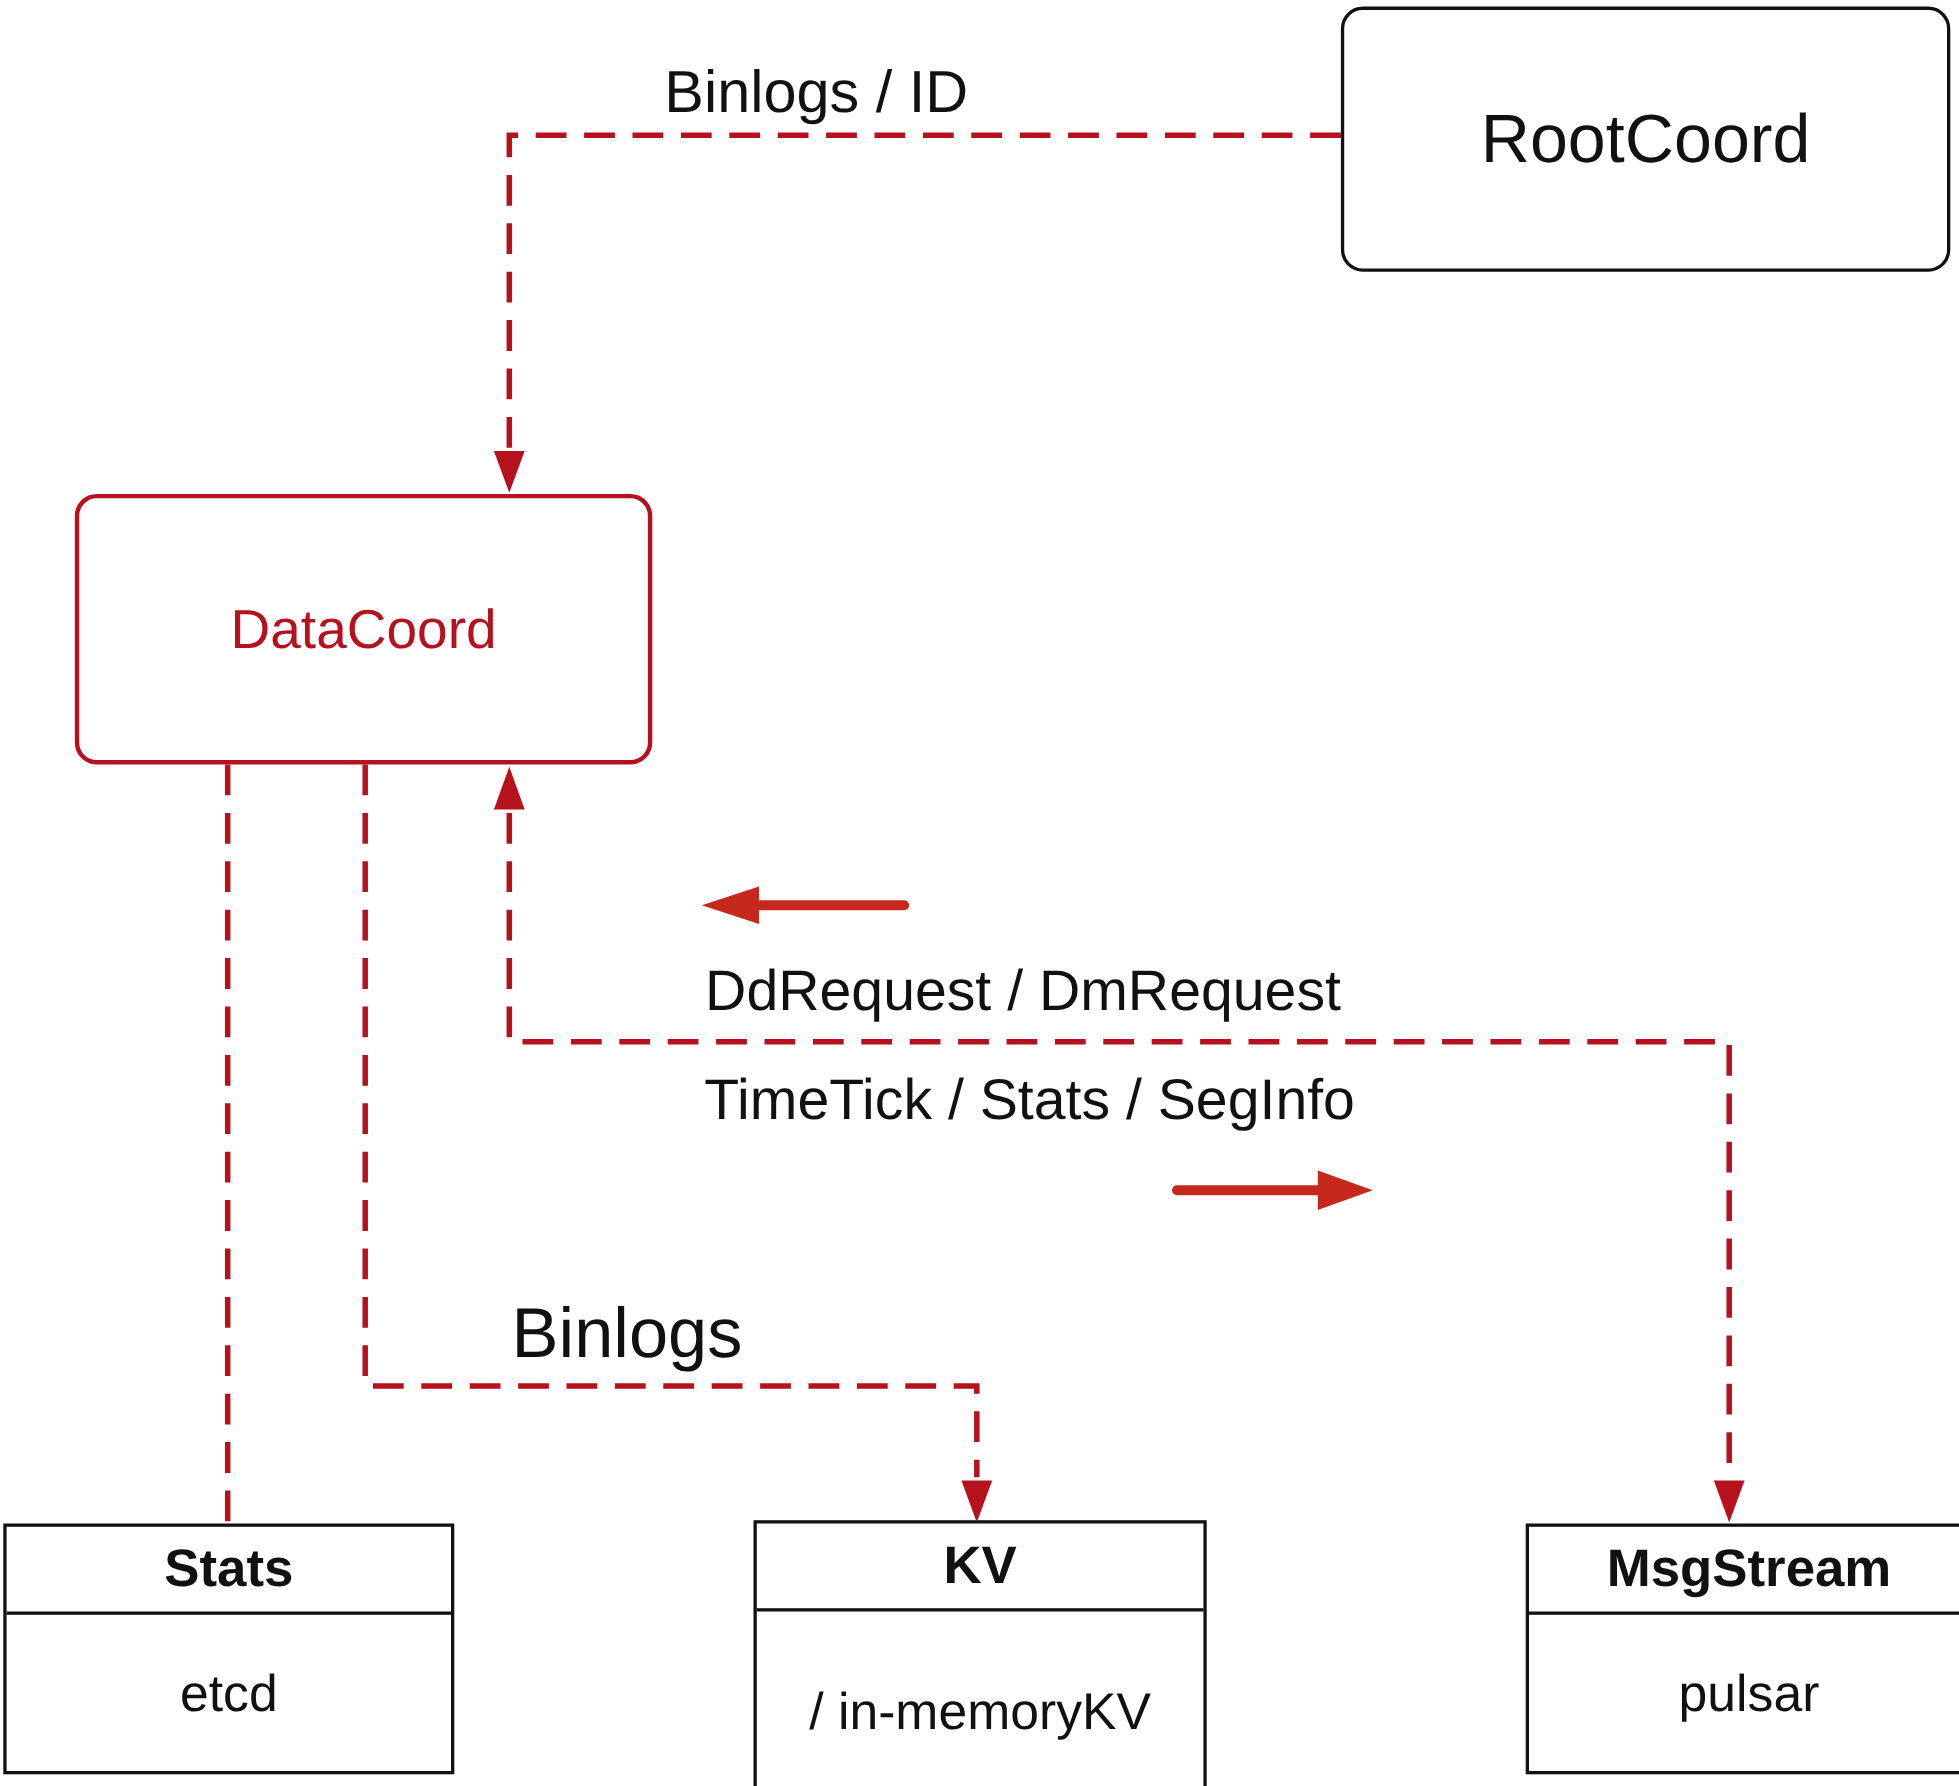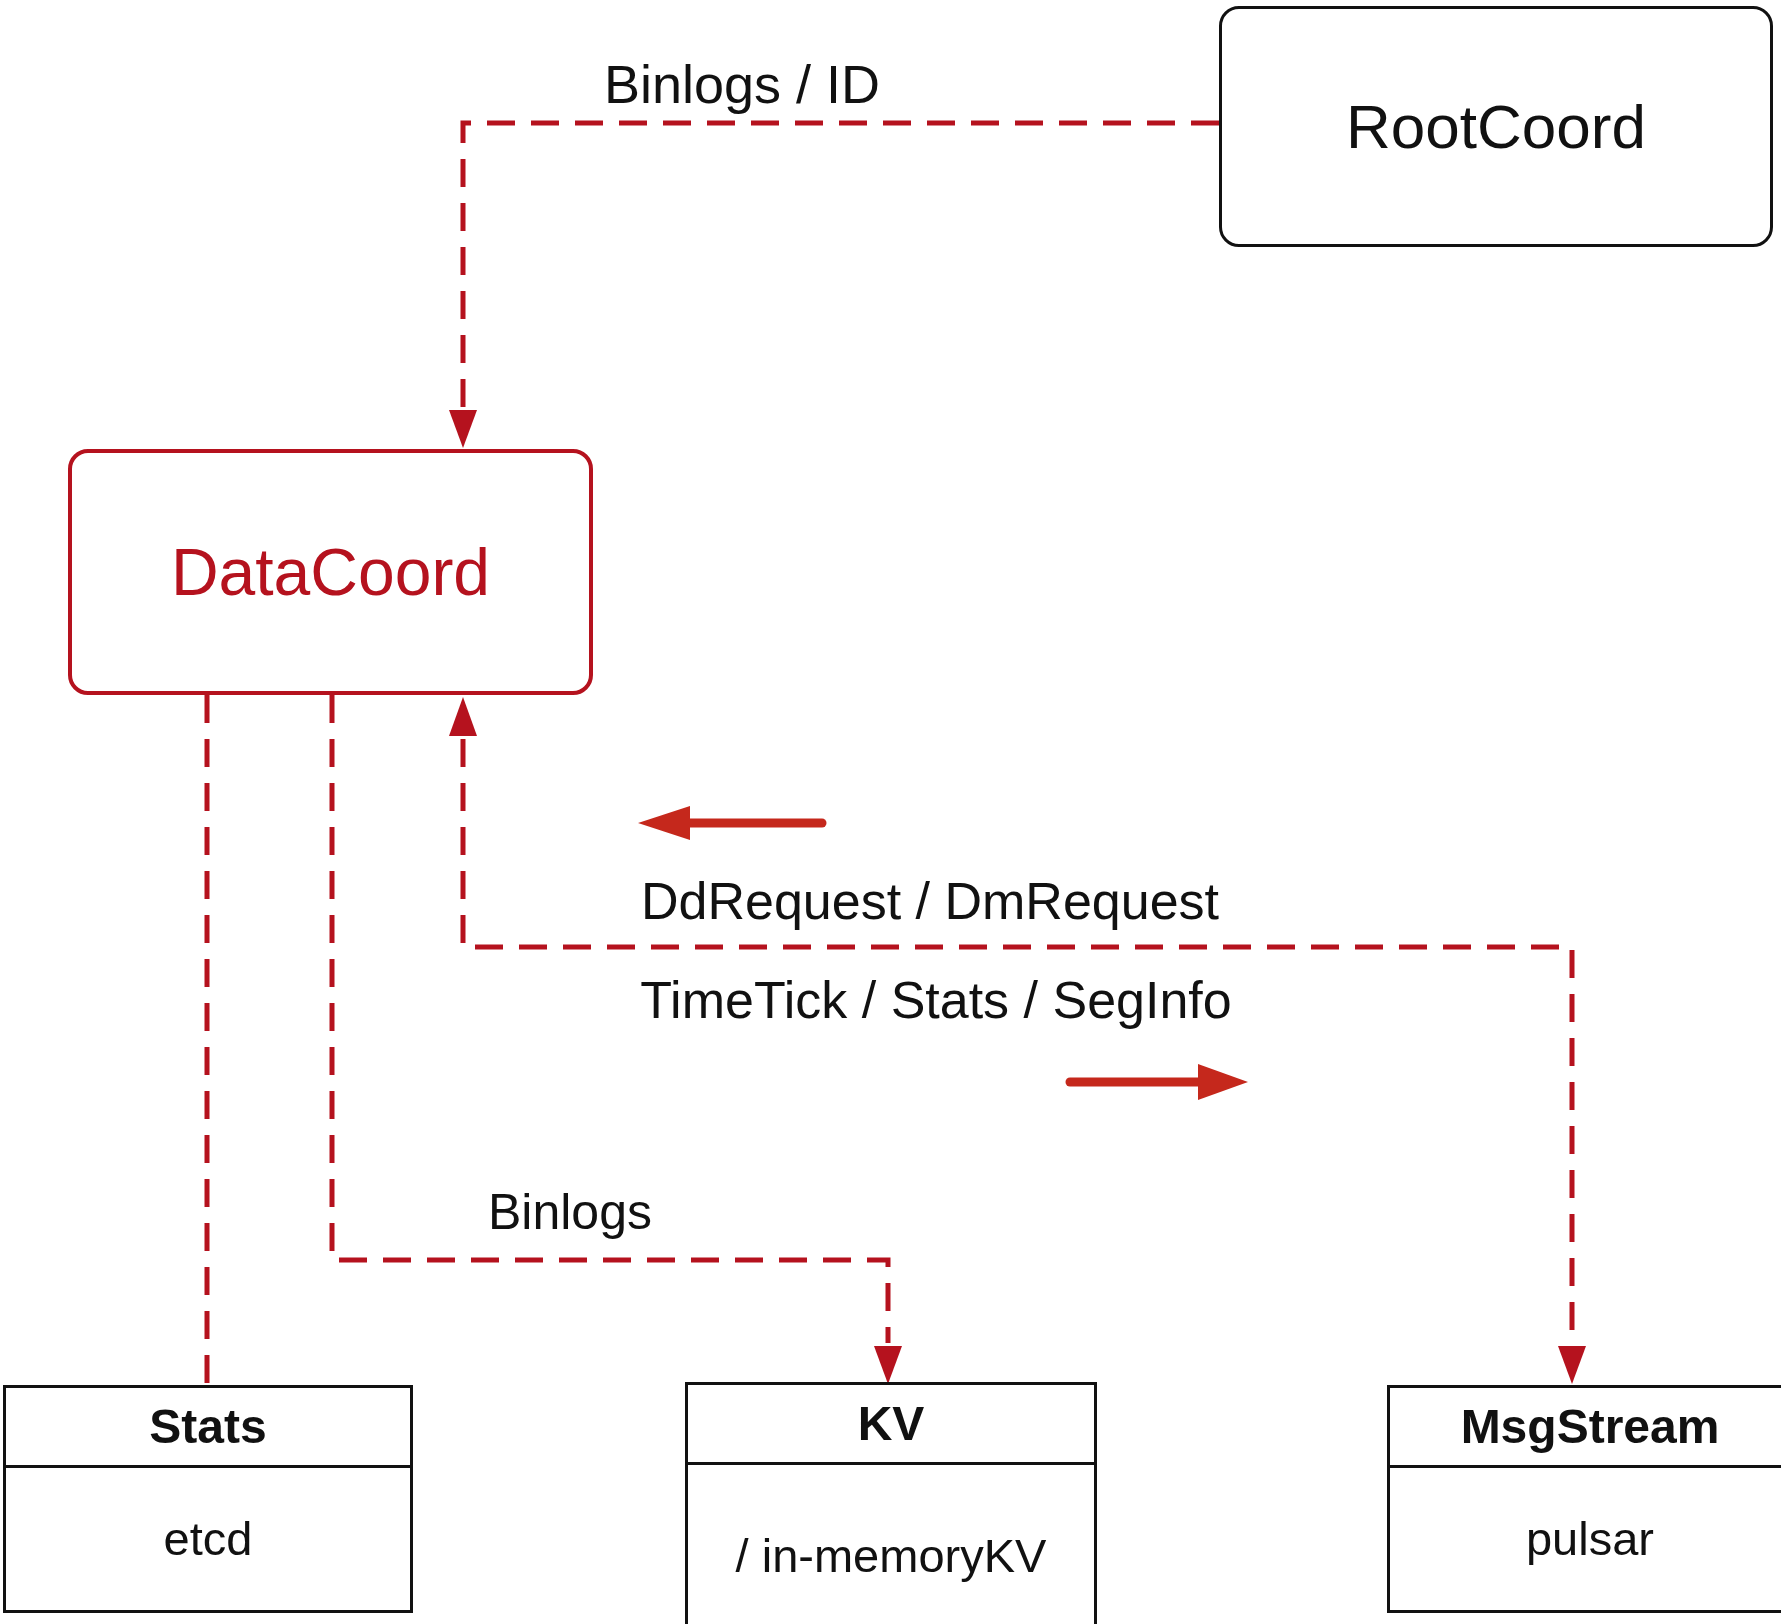--- a/index.html
+++ b/index.html
@@ -28,21 +28,21 @@
     position:absolute;
     box-sizing:border-box;
     background:var(--background);
     display:flex;align-items:center;justify-content:center;border-radius:20px;
   }
   .plain-node{border:3px solid var(--box-black);font-size:62px;}
   #rootcoord{left:1219px;top:6px;width:554px;height:241px;}
   #datacoord{
     left:68px;top:449px;width:525px;height:246px;
     border:4px solid var(--line-red);
-    color:var(--line-red);font-size:66px;
+    color:var(--line-red);font-size:50px;
   }
 
   .table-node{
     position:absolute;box-sizing:border-box;background:var(--background);
     border:3px solid var(--box-black);
     display:flex;flex-direction:column;
   }
   #txnkv{left:3px;top:1385px;width:410px;height:228px;}
   #kv{left:685px;top:1382px;width:412px;height:268px;}
   #msgstream{left:1367px;top:1385px;width:406px;height:228px;margin-left:20px;}
@@ -58,21 +58,21 @@
     font-size:47px;line-height:66px;text-align:center;
   }
 
   .edge-label{
     position:absolute;transform:translate(-50%,-50%);
     white-space:nowrap;font-size:52px;color:var(--text-black);
   }
   #label-schema{left:742px;top:84px;font-size:54px;}
   #label-ddrequest{left:930px;top:901px;}
   #label-timetick{left:936px;top:1000px;}
-  #label-binlogs{left:570px;top:1212px;font-size:50px;}
+  #label-binlogs{left:570px;top:1212px;font-size:64px;}
 </style>
 </head>
 <body>
 
 <div id="canvas">
 
   <svg id="wires" viewBox="0 0 1781 1624" xmlns="http://www.w3.org/2000/svg">
 
     <path class="dashed" d="M1219,123 H463 V410"></path>
     <polygon class="dash-head" points="463,448 449,410 477,410"></polygon>

